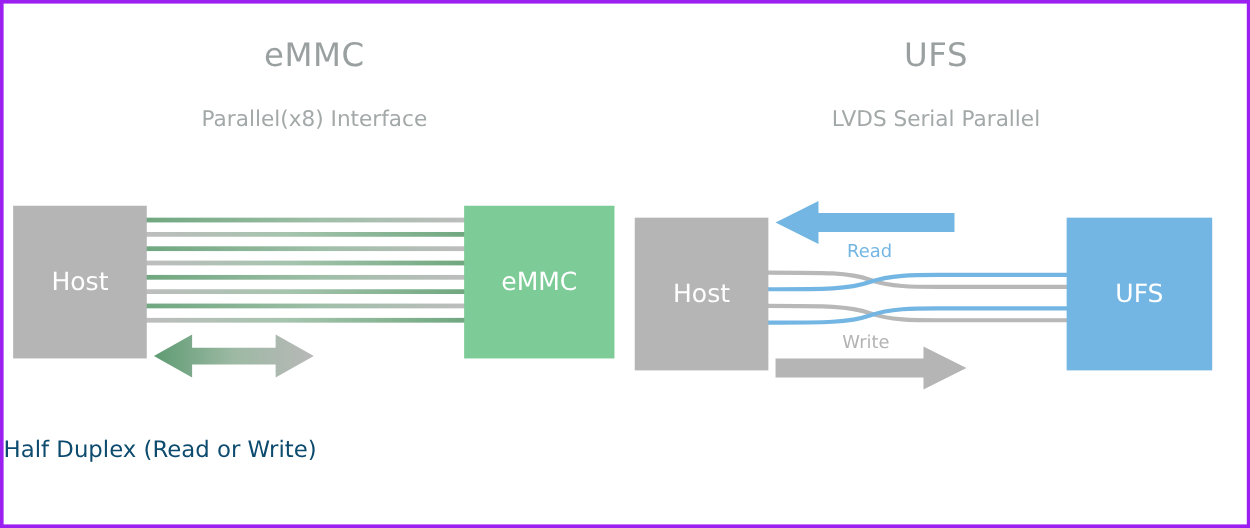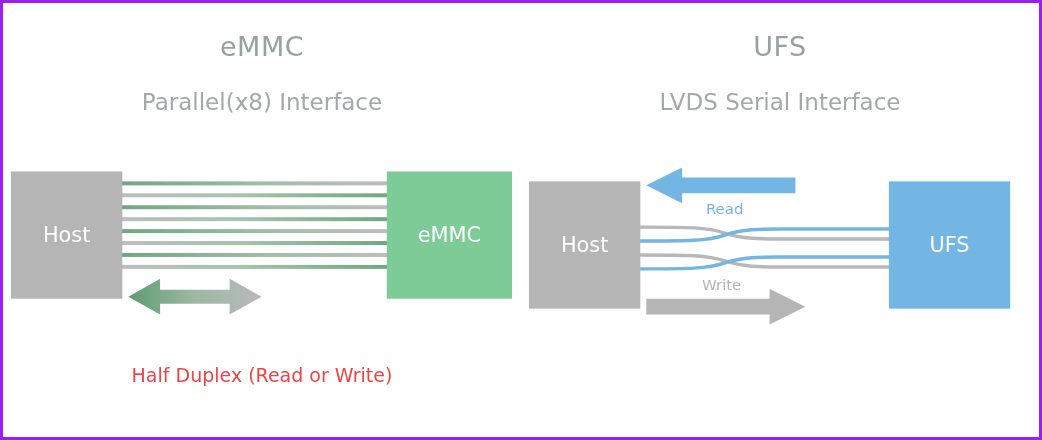--- a/index.html
+++ b/index.html
@@ -34,33 +34,32 @@
   .title {
     margin-top: 30px;
     font-size: 27px;
     color: #9aa0a0;
     letter-spacing: 0.5px;
     line-height: 1;
     white-space: nowrap;
   }
   .subtitle {
     margin-top: 31px;
-    font-size: 23px;
+    font-size: 18px;
     color: #a3a8a8;
     line-height: 1;
     white-space: nowrap;
   }
   .caption {
     position: absolute;
     bottom: 52px;
     left: 0;
     right: 0;
-    text-align: center;
     font-size: 19px;
-    color: #ef4444;
+    color: #0c4a6e;
     line-height: 1;
     white-space: nowrap;
   }
   .figure {
     position: absolute;
     top: 160px;
     left: 0;
     right: 0;
     height: 170px;
   }
@@ -140,21 +139,21 @@
             <text class="box-label" x="449" y="79" text-anchor="middle">eMMC</text>
           </g>
         </svg>
       </div>
 
       <div class="caption">Half Duplex (Read or Write)</div>
     </div>
 
     <div class="panel">
       <div class="title">UFS</div>
-      <div class="subtitle">LVDS Serial Interface</div>
+      <div class="subtitle">LVDS Serial Parallel</div>
 
       <div class="figure">
         <svg viewBox="0 0 521 170" preserveAspectRatio="xMidYMid meet">
 
           <g>
             <polygon fill="#74B6E3" points="126,22 162,4 162,14 276,14 276,30 162,30 162,40"></polygon>
             <text class="wire-label-read" x="186" y="51">Read</text>
           </g>
 
           <g fill="none" stroke-width="3.5">

